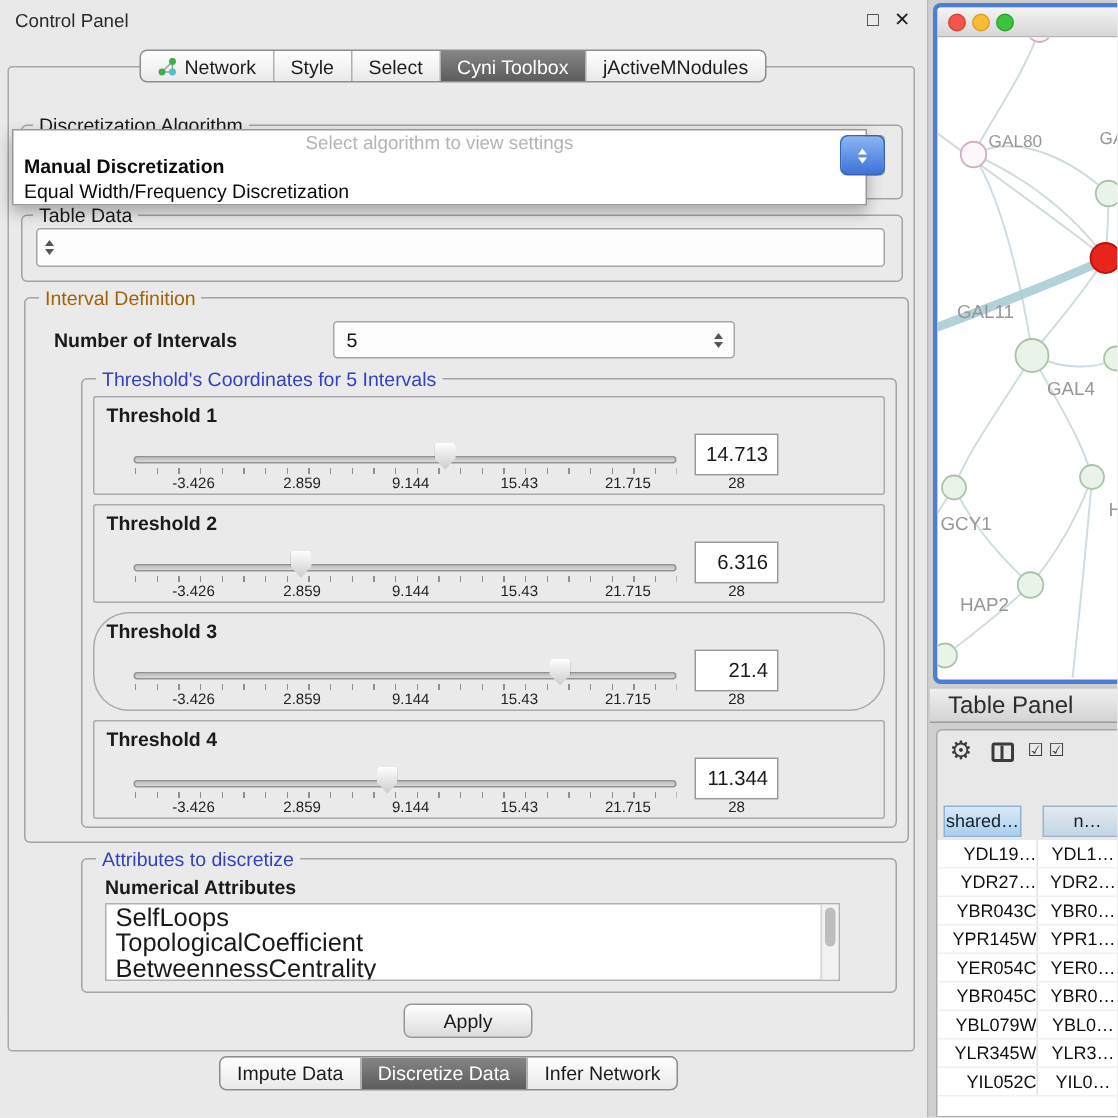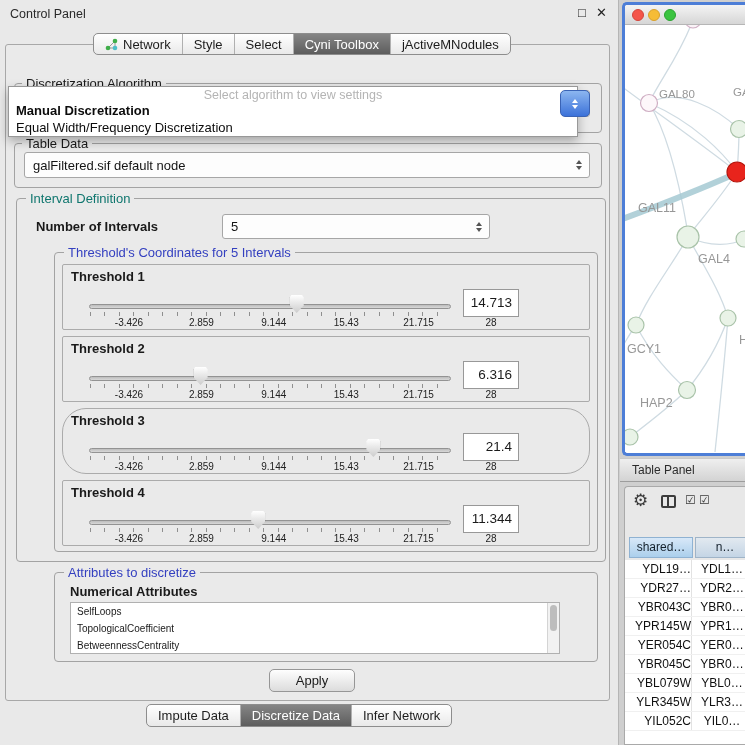--- a/index.html
+++ b/index.html
@@ -17,21 +17,21 @@
   .tabbar { position: absolute; display: flex; align-items: stretch; border: 1px solid #8d8d8d; border-radius: 5px; background: linear-gradient(#ffffff, #e9e9e9); z-index: 12; overflow: hidden; }
   .tabbar .seg { display: flex; align-items: center; gap: 5px; padding: 0 11px; font-size: 13px; color: #1c1c1c; border-left: 1px solid #b0b0b0; white-space: nowrap; }
   .tabbar .seg:first-child { border-left: none; }
   .tabbar .seg.selected { background: linear-gradient(#858585, #5d5d5d); color: #fff; }
   .tabbar-top { left: 93px; top: 33px; height: 22px; }
   .tabbar-bottom { left: 146px; top: 704px; height: 23px; }
 
   
   .group { position: absolute; border: 1px solid #a3a3a3; border-radius: 4px; }
   .gtitle { position: absolute; font-size: 13px; background: #eaeaea; padding: 0 4px; line-height: 15px; z-index: 3; }
-  .gtitle.green { color: #0f766e; }
+  .gtitle.green { color: #a16207; }
   .gtitle.blue { color: #3440c0; }
 
   
   .combo { position: absolute; background: #fdfdfd; border: 1px solid #a6a6a6; border-radius: 3px; display: flex; align-items: center; }
   .combo .val { flex: 1; padding-left: 8px; font-size: 13px; color: #141414; overflow: hidden; white-space: nowrap; }
   .combo .stepper { width: 18px; display: flex; flex-direction: column; align-items: center; gap: 2px; padding-right: 2px; }
   .tri { width: 0; height: 0; border-left: 3.5px solid transparent; border-right: 3.5px solid transparent; }
   .tri.up { border-bottom: 4px solid #555; }
   .tri.down { border-top: 4px solid #555; }
 
@@ -50,48 +50,48 @@
   .slider-track { position: absolute; left: 26px; top: 39px; width: 362px; height: 5px; background: linear-gradient(#bdbdbd, #d8d8d8); border: 1px solid #939393; border-radius: 3px; }
   .slider-zone { position: absolute; left: 26px; top: 30px; width: 360px; height: 20px; }
   .slider-handle { position: absolute; top: 0; width: 14px; height: 18px; transform: translateX(-50%); background: linear-gradient(#ffffff, #cccccc); clip-path: polygon(0% 12%, 12% 0%, 88% 0%, 100% 12%, 100% 58%, 50% 100%, 0% 58%); filter: drop-shadow(0 1px 1px rgba(0,0,0,.45)); z-index: 2; }
   .slider-ticks { position: absolute; left: 27px; top: 47px; width: 361px; height: 4px; background: repeating-linear-gradient(to right, #8f8f8f 0 1px, transparent 1px 14.44px); }
   .axis-labels { position: absolute; left: 26px; top: 52px; width: 362px; height: 11px; font-size: 10px; color: #222; }
   .axis-labels span { position: absolute; transform: translateX(-50%); top: 0; margin-left: 40px; }
   .value-box { position: absolute; left: 400px; top: 24px; width: 56px; height: 28px; background: #fff; border: 1px solid #989898; font-size: 13.5px; text-align: right; line-height: 26px; padding-right: 6px; }
 
   
   .attr-heading { position: absolute; left: 70px; top: 584px; font-weight: bold; font-size: 13px; }
-  .attr-list { position: absolute; left: 70px; top: 602px; width: 490px; height: 52px; background: #fff; border: 1px solid #b0b0b0; overflow: hidden; font-size: 10px; }
+  .attr-list { position: absolute; left: 70px; top: 602px; width: 490px; height: 52px; background: #fff; border: 1px solid #b0b0b0; overflow: hidden; font-size: 17px; }
   .attr-list .item { padding: 0 6px; line-height: 17px; }
   .attr-scroll { position: absolute; right: 0; top: 0; width: 12px; height: 100%; background: #f2f2f2; border-left: 1px solid #d4d4d4; }
   .attr-thumb { position: absolute; left: 2px; top: 2px; width: 7px; height: 26px; background: #bdbdbd; border-radius: 4px; }
 
   .apply-btn { position: absolute; left: 269px; top: 669px; width: 86px; height: 23px; border: 1px solid #969696; border-radius: 5px; background: linear-gradient(#fefefe, #dcdcdc); font-size: 13px; text-align: center; line-height: 21px; }
 
   .num-label { position: absolute; left: 36px; top: 219px; font-weight: bold; font-size: 13px; }
 
   
   .net-window { position: absolute; left: 622px; top: 2px; width: 126px; height: 454px; border: 3px solid #4d7ed7; border-right: none; border-radius: 5px 0 0 5px; background: #fff; overflow: hidden; }
   .net-titlebar { position: relative; height: 20px; background: linear-gradient(#f4f4f4, #d6d6d6); border-bottom: 1px solid #b6b6b6; }
   .light { position: absolute; top: 4px; width: 12px; height: 12px; border-radius: 50%; }
   .light.red { left: 7px; background: #f4554a; border: 1px solid #d3453c; }
   .light.yellow { left: 23px; background: #f6bc36; border: 1px solid #d8a02b; }
   .light.green { left: 39px; background: #3bc440; border: 1px solid #2ba332; }
   .net-canvas { position: relative; width: 123px; height: 427px; background: #fff; overflow: hidden; }
   .net-canvas svg text { font-family: "Liberation Sans", "DejaVu Sans", sans-serif; fill: #979797; }
 
   
-  .tp-header { position: absolute; left: 620px; top: 458px; width: 125px; height: 24px; background: linear-gradient(#efefef, #d3d3d3); border-top: 1px solid #c9c9c9; border-bottom: 1px solid #9d9d9d; line-height: 23px; padding-left: 12px; font-size: 12px; color: #2c2c2c; }
+  .tp-header { position: absolute; left: 620px; top: 458px; width: 125px; height: 24px; background: linear-gradient(#efefef, #d3d3d3); border-top: 1px solid #c9c9c9; border-bottom: 1px solid #9d9d9d; line-height: 23px; padding-left: 12px; font-size: 16px; color: #2c2c2c; }
   .table-window { position: absolute; left: 624px; top: 486px; width: 121px; height: 259px; background: #e8e8e8; border: 1px solid #a9a9a9; border-right: none; border-radius: 4px 0 0 0; overflow: hidden; }
   .tw-gear { position: absolute; left: 8px; top: 4px; font-size: 17px; color: #3a3a3a; line-height: 20px; }
   .col-icon { position: absolute; left: 36px; top: 8px; width: 15px; height: 13px; border: 2px solid #3c3c3c; border-radius: 2px; }
   .col-icon::after { content: ""; position: absolute; left: 4px; top: 0; width: 2px; height: 100%; background: #3c3c3c; }
   .tw-check { position: absolute; top: 6px; font-size: 12px; color: #3a3a3a; }
   .th-cell { position: absolute; top: 50px; height: 21px; font-size: 12px; text-align: center; line-height: 19px; border: 1px solid #8fb2d2; color: #14202c; overflow: hidden; white-space: nowrap; }
-  .th-c1 { left: 4px; width: 64px; background: linear-gradient(#d8e8f8, #abcfec); }
+  .th-c1 { left: 4px; width: 52px; background: linear-gradient(#d8e8f8, #abcfec); }
   .th-c2 { left: 70px; width: 60px; background: linear-gradient(#e2e9f0, #c4d5e5); border-color: #9fb4c8; }
   .tw-rows { position: absolute; left: 0; top: 73px; width: 131px; height: 186px; background: #fff; }
   .t-row { display: flex; height: 19px; line-height: 18px; font-size: 12px; border-bottom: 1px solid #f0f0f0; color: #101010; }
   .t-row .rc1 { width: 67px; text-align: right; border-right: 1px solid #e2e2e2; overflow: hidden; white-space: nowrap; }
   .t-row .rc2 { width: 60px; text-align: center; overflow: hidden; white-space: nowrap; }
 </style>
 </head>
 <body>
 
 <div id="app">
@@ -131,21 +131,20 @@
 
     <div class="dropdown-popup">
       <div class="dd-prompt">Select algorithm to view settings</div>
       <div class="dd-opt1">Manual Discretization</div>
       <div class="dd-opt2">Equal Width/Frequency Discretization</div>
     </div>
 
     <div class="group" style="left:14px; top:143px; width:588px; height:45px;"></div>
     <div class="gtitle" style="left:22px; top:136px;">Table Data</div>
     <div class="combo" style="left:24px; top:152px; width:566px; height:26px;">
-      <div class="val">galFiltered.sif default node</div>
       <div class="stepper">
         <span class="tri up"></span>
         <span class="tri down"></span>
       </div>
     </div>
 
     <div class="group" style="left:16px; top:198px; width:590px; height:364px;"></div>
     <div class="gtitle green" style="left:26px; top:191px;">Interval Definition</div>
 
     <div class="num-label">Number of Intervals</div>

